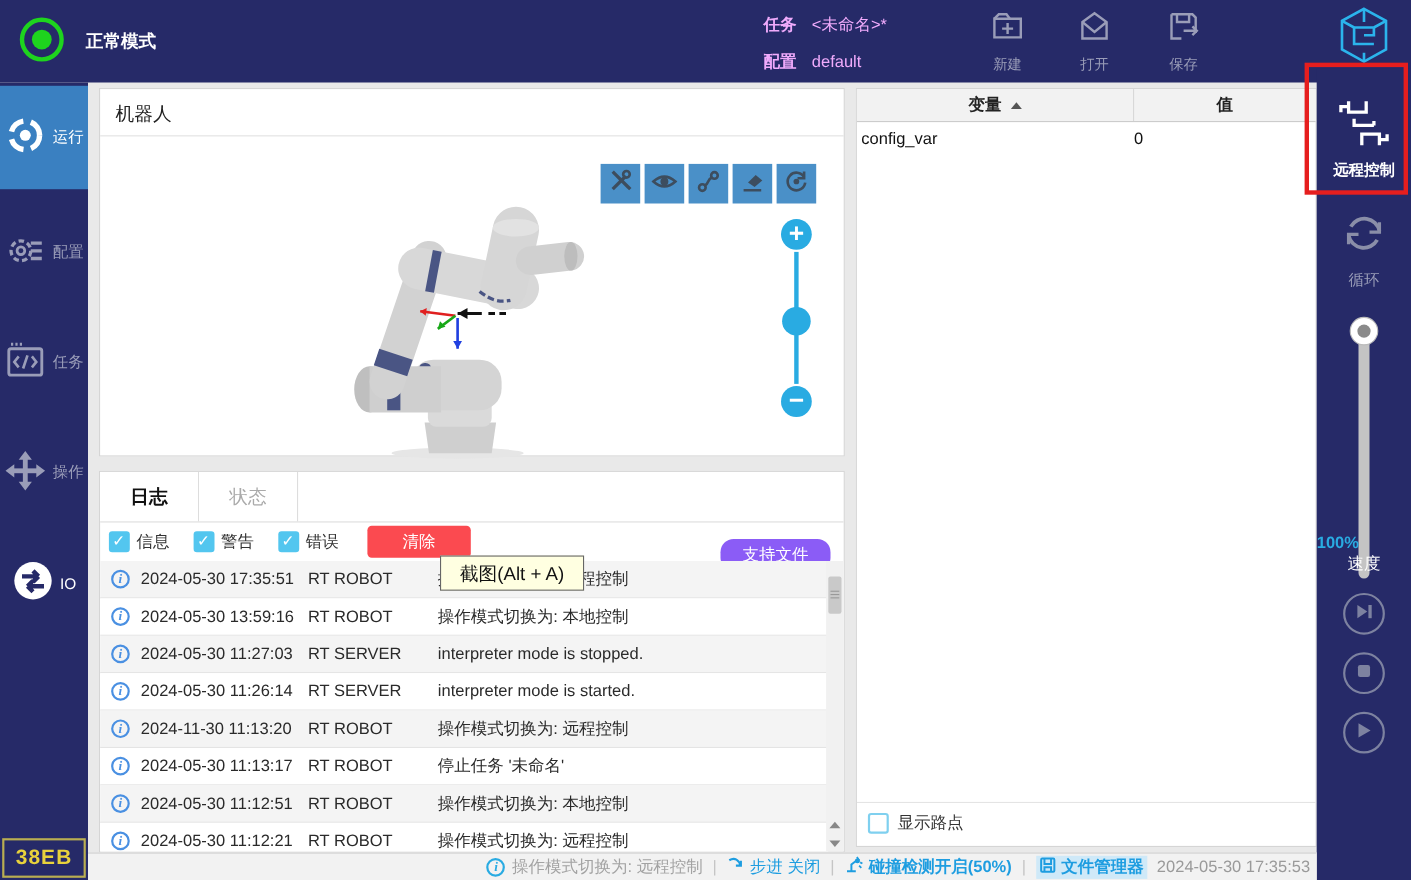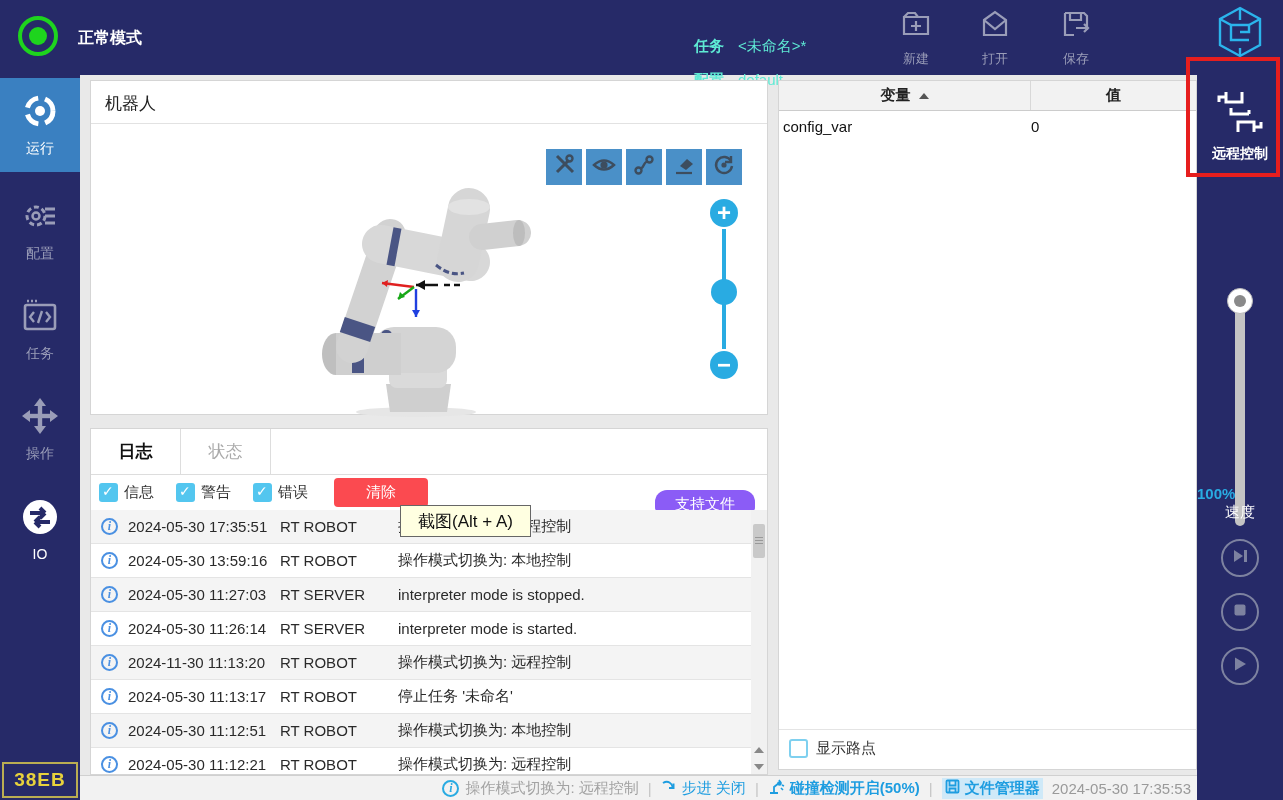--- a/index.html
+++ b/index.html
@@ -5,31 +5,31 @@
   * { margin:0; padding:0; box-sizing:border-box; }
   html,body { width:1283px; height:800px; overflow:hidden; background:#e9e9e9;
               font-family:"Liberation Sans","DejaVu Sans",sans-serif; }
   .abs { position:absolute; }
 
   
   #topbar { position:absolute; left:0; top:0; width:1283px; height:75px; background:#262a68; }
   #mode-ind { position:absolute; left:18px; top:16px; width:40px; height:40px; border:4px solid #1ed41e; border-radius:50%; }
   #mode-ind::after { content:""; position:absolute; left:50%; top:50%; width:18px; height:18px; margin:-9px 0 0 -9px; background:#1ed41e; border-radius:50%; }
   #mode-label { position:absolute; left:78px; top:28px; color:#fff; font-weight:bold; font-size:16px; }
-  .task-line { position:absolute; left:694px; color:#5eead4; font-size:15px;margin-top:24px; }
+  .task-line { position:absolute; left:694px; color:#f0abfc; font-size:15px; }
   .task-line b { font-weight:bold; margin-right:14px; }
   #task-line1 { top:13px; } #task-line2 { top:47px; }
   .top-btn { position:absolute; top:8px; width:64px; height:60px; display:flex; flex-direction:column; align-items:center; justify-content:space-between; cursor:pointer; }
   .top-btn svg { width:32px; height:32px; }
   .top-btn .lbl { color:#9a9db8; font-size:13px; }
   #logo { position:absolute; left:1216px; top:6px; width:48px; height:54px; }
 
   
   #lsidebar { position:absolute; left:0; top:75px; width:80px; height:725px; background:#262a68; }
-  .nav-item { position:absolute; left:0; width:80px; height:94px; display:flex; flex-direction:column; align-items:center; justify-content:center; gap:6px; cursor:pointer; }
+  .nav-item { position:absolute; left:0; width:80px; height:94px; display:flex; flex-direction:row; align-items:center; justify-content:center; gap:6px; cursor:pointer; }
   .nav-item .lbl { font-size:14px; color:#9a9db8; }
   .nav-item.active { background:#3a80c1; }
   .nav-item.active .lbl, .nav-item.white .lbl { color:#fff; }
   #badge-38eb { position:absolute; left:2px; top:687px; width:76px; height:36px; border:2px solid #b9ad52; background:#262a68; color:#e8d23c; font-size:19px; font-weight:bold; display:flex; align-items:center; justify-content:center; letter-spacing:1px; }
 
   
   #robot-panel { position:absolute; left:90px; top:80px; width:678px; height:335px; background:#fff; border:1px solid #d5d5d5; }
   #robot-title { position:absolute; left:14px; top:11px; font-size:17px; color:#222; }
   #robot-divider { position:absolute; left:0; top:42px; width:100%; height:1px; background:#e2e2e2; }
   .rtool { position:absolute; top:68px; width:36px; height:36px; background:#4a90c8; display:flex; align-items:center; justify-content:center; cursor:pointer; }
@@ -405,20 +405,31 @@
       <svg width="46" height="44" viewBox="0 0 46 44" fill="none" stroke="#fff" stroke-width="3">
         <path d="M9,2 V12 H25 V2"></path>
         <path d="M9,7 H2 V12"></path>
         <path d="M37,42 V32 H21 V42"></path>
         <path d="M37,37 H44 V32"></path>
         <path d="M14,18 V24 H32 M32,20 V24"></path>
       </svg>
     </span>
     <span class="lbl">远程控制</span>
   </div>
+  <div class="rs-item" style="top:128px;">
+    <span>
+      <svg width="44" height="44" viewBox="0 0 44 44" fill="none" stroke="#8a8ea8" stroke-width="3.4">
+        <path d="M10,16 A14,14 0 0 1 36,20"></path>
+        <path d="M36,12 V21 H27" stroke-width="3"></path>
+        <path d="M34,28 A14,14 0 0 1 8,24"></path>
+        <path d="M8,32 V23 H17" stroke-width="3"></path>
+      </svg>
+    </span>
+    <span class="lbl">循环</span>
+  </div>
 
   <div id="speed-slider">
     <div id="sp-track"></div>
     <div id="sp-handle"></div>
   </div>
   <div id="speed-pct">100%</div>
   <div id="speed-lbl">速度</div>
 
   <div class="pb-btn" style="top:477px;">
     <span>

